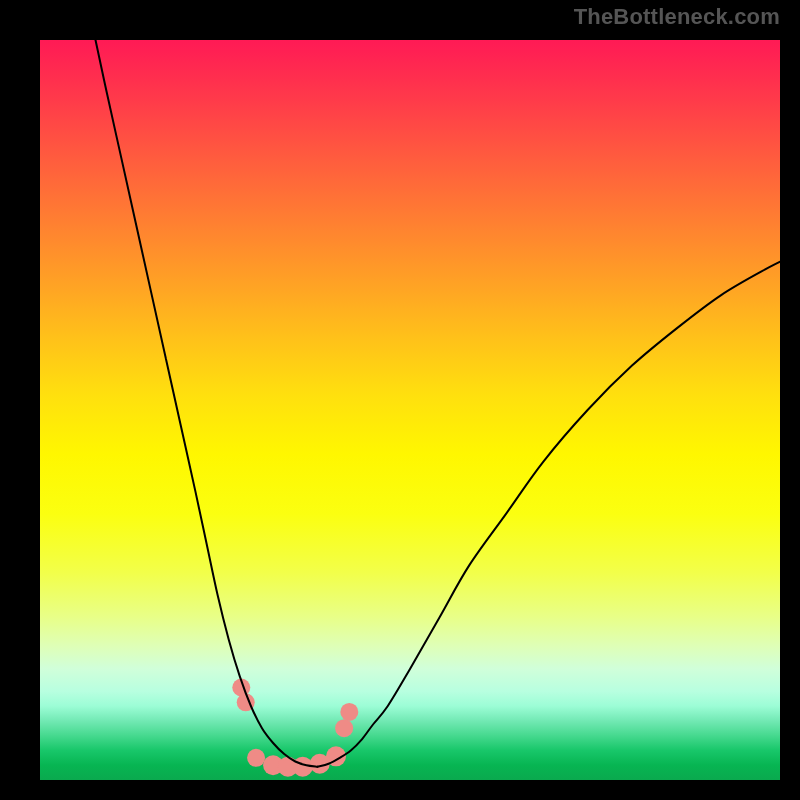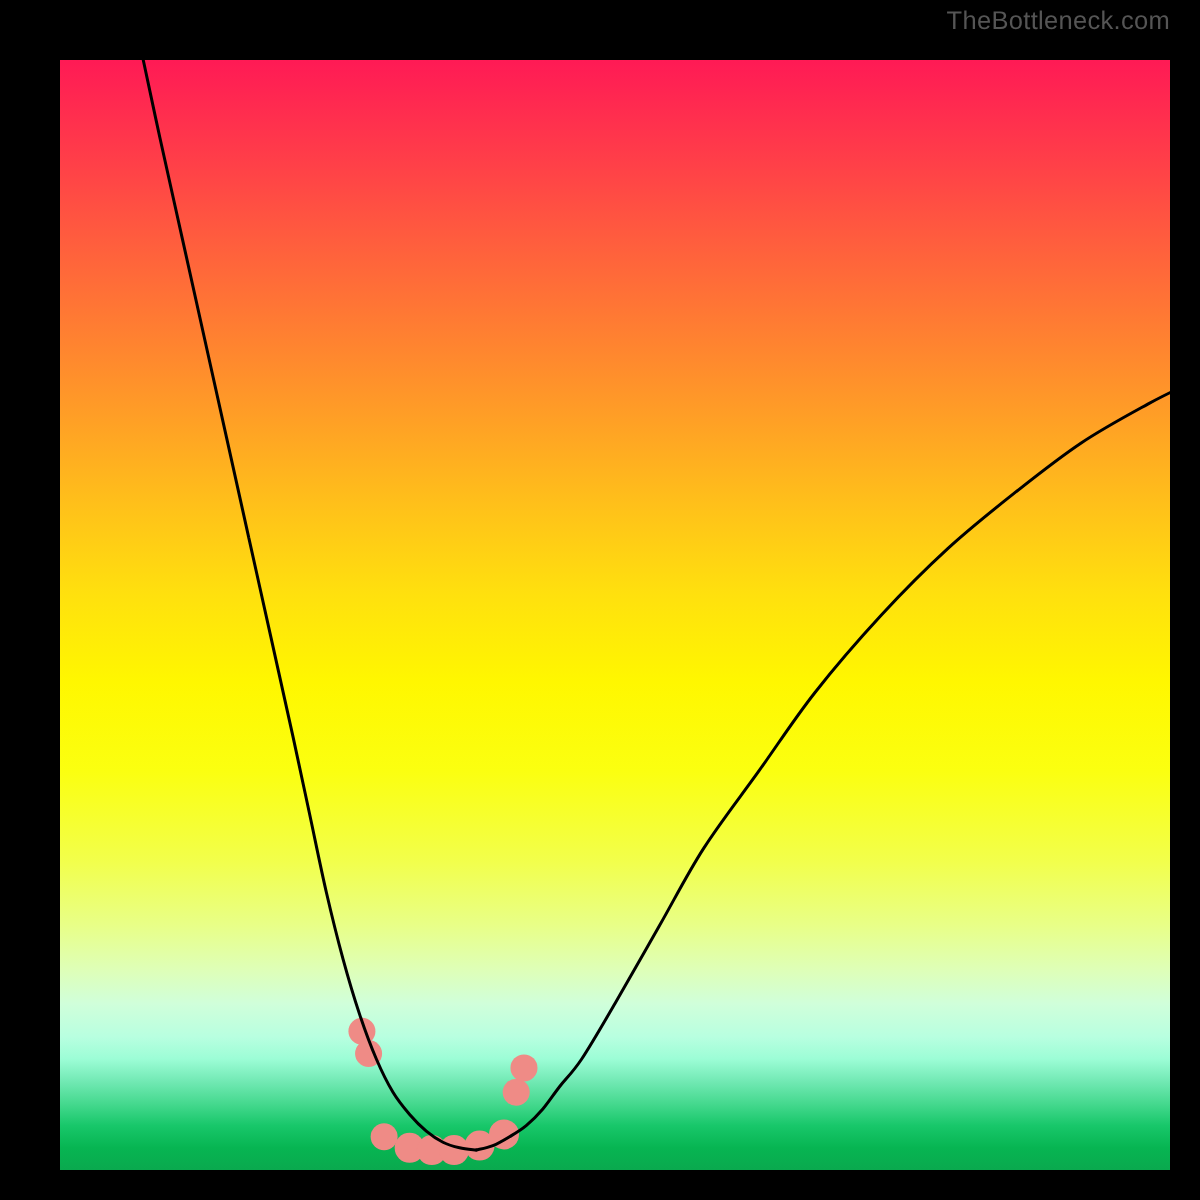--- a/index.html
+++ b/index.html
@@ -15,22 +15,22 @@
     position: relative;
     width: 800px;
     height: 800px;
     background: #000;
   }
   .attribution {
     position: absolute;
     top: 4px;
     right: 20px;
     color: #555;
-    font-size: 17px;
-    font-weight: 400;
+    font-size: 22px;
+    font-weight: 700;
     letter-spacing: 0.2px;
     user-select: none;
   }
   .plot-wrap {
     position: absolute;
     left: 40px;
     top: 40px;
     width: 740px;
     height: 740px;
     background: linear-gradient(to bottom,

